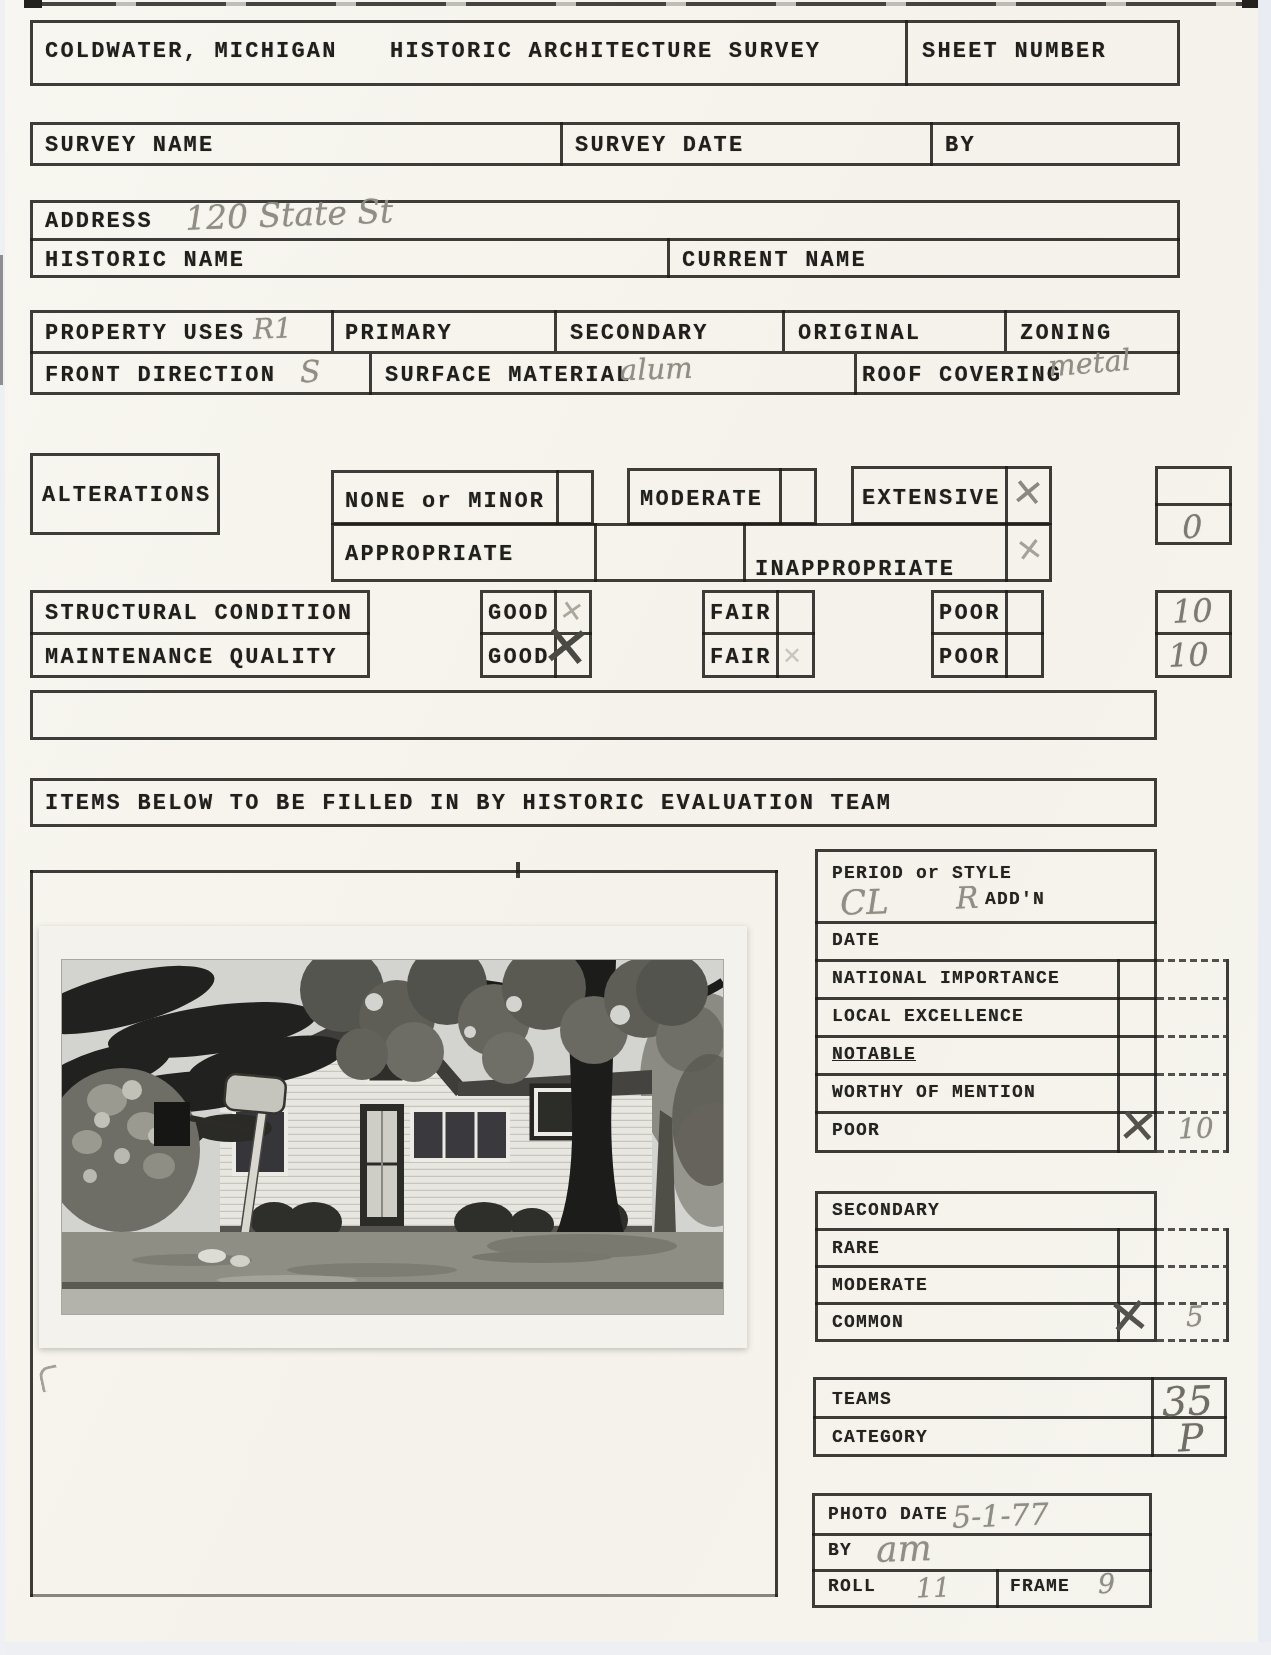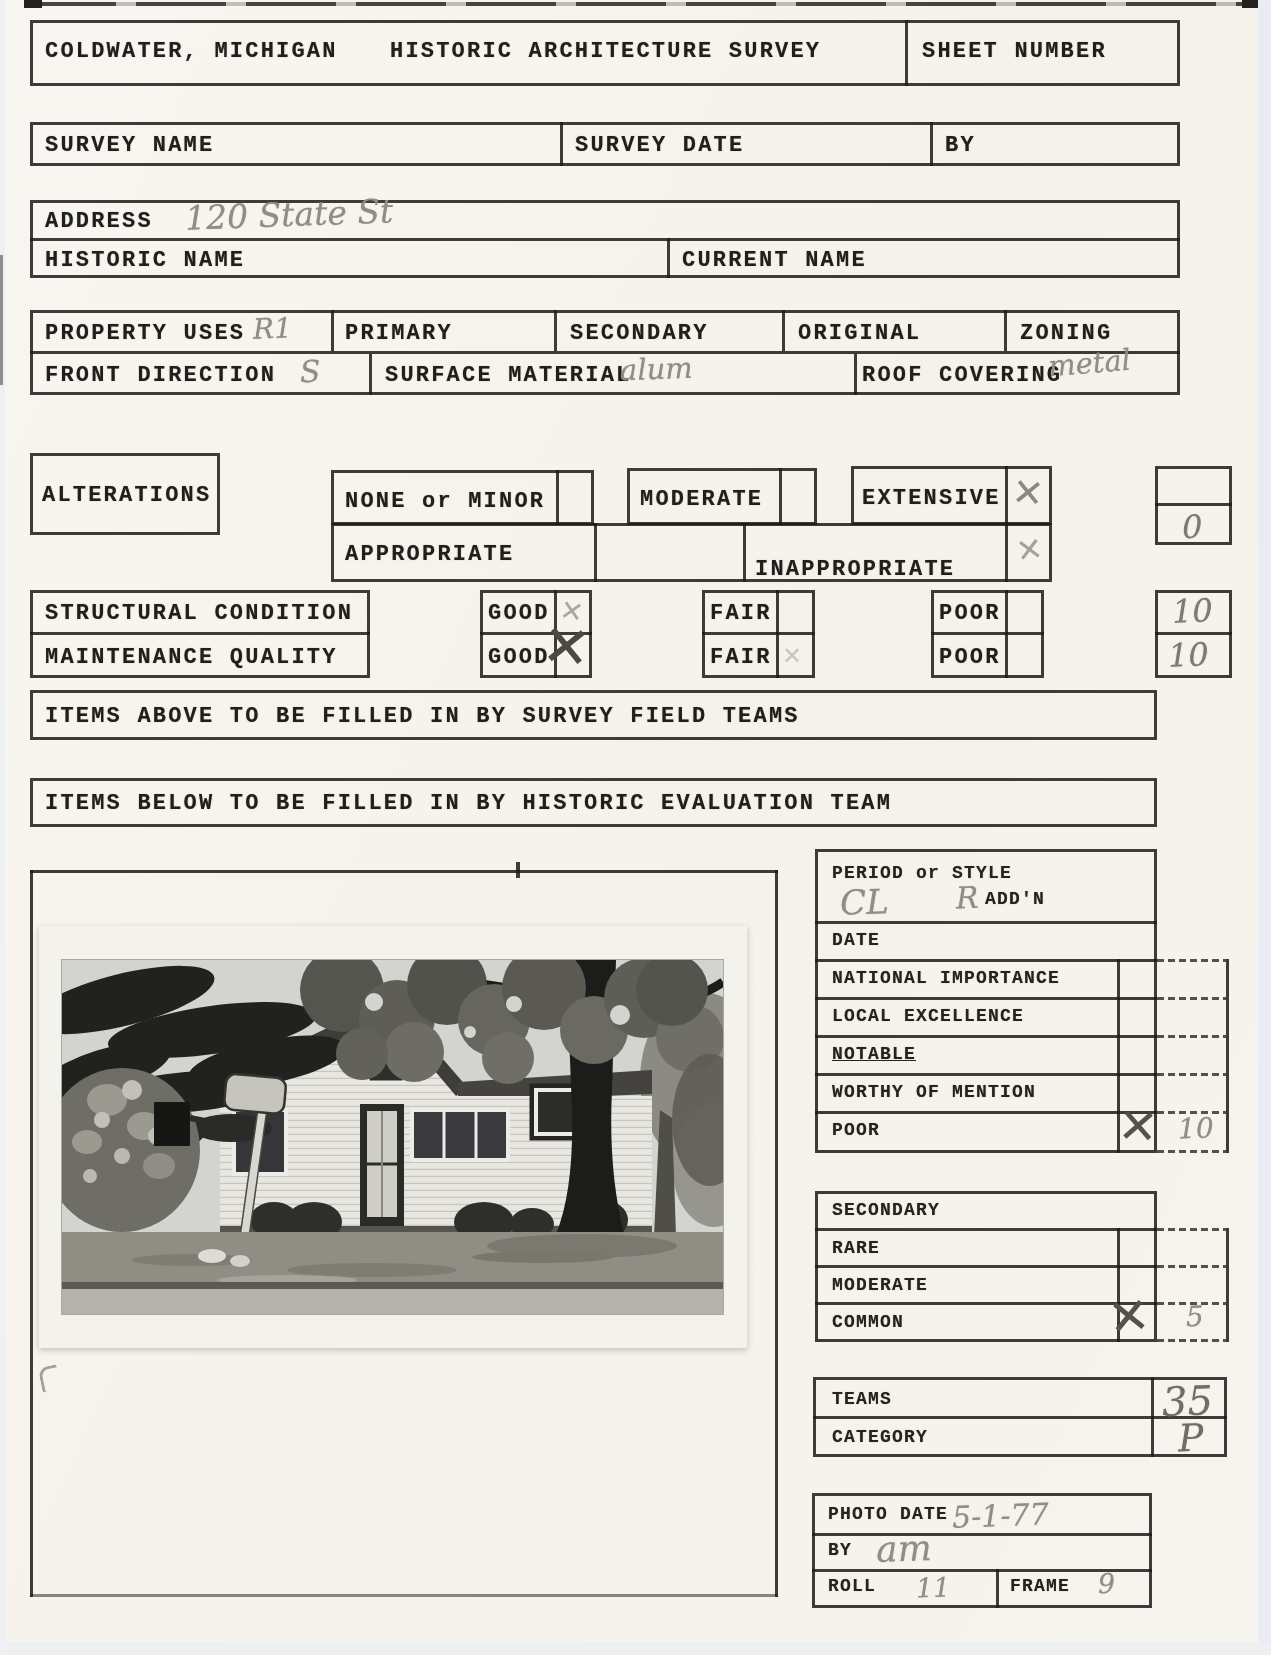--- a/index.html
+++ b/index.html
@@ -125,21 +125,20 @@
   <span class="t" style="left:939px;top:646px;">POOR</span>
   <span class="xm" style="left:560px;top:598px;font-size:28px;color:#aaa89d;transform:rotate(10deg);">✕</span>
   <span class="xm" style="left:542px;top:618px;font-size:58px;color:#4a4943;transform:rotate(6deg);">✕</span>
   <span class="xm" style="left:782px;top:644px;font-size:24px;color:#c9c7bd;">✕</span>
   <div class="bx" style="left:1155px;top:590px;width:77px;height:88px;"></div>
   <div class="ln" style="left:1155px;top:632px;width:77px;height:3px;"></div>
   <span class="hw" style="left:1172px;top:592px;font-size:32px;color:#7c7a72;">10</span>
   <span class="hw" style="left:1168px;top:636px;font-size:32px;color:#7c7a72;">10</span>
 
   <div class="bx" style="left:30px;top:690px;width:1127px;height:50px;"></div>
-  <span class="t" style="left:45px;top:705px;">ITEMS ABOVE TO BE FILLED IN BY SURVEY FIELD TEAMS</span>
   <div class="bx" style="left:30px;top:778px;width:1127px;height:49px;"></div>
   <span class="t" style="left:45px;top:792px;">ITEMS BELOW TO BE FILLED IN BY HISTORIC EVALUATION TEAM</span>
 
   <div class="ln" style="left:30px;top:870px;width:748px;height:3px;"></div>
   <div class="ln" style="left:30px;top:870px;width:3px;height:727px;"></div>
   <div class="ln" style="left:775px;top:870px;width:3px;height:727px;"></div>
   <div class="ln" style="left:30px;top:1594px;width:748px;height:3px;opacity:.6;"></div>
   <div class="ln" style="left:516px;top:862px;width:4px;height:16px;"></div>
   <div class="hook"></div>
 

